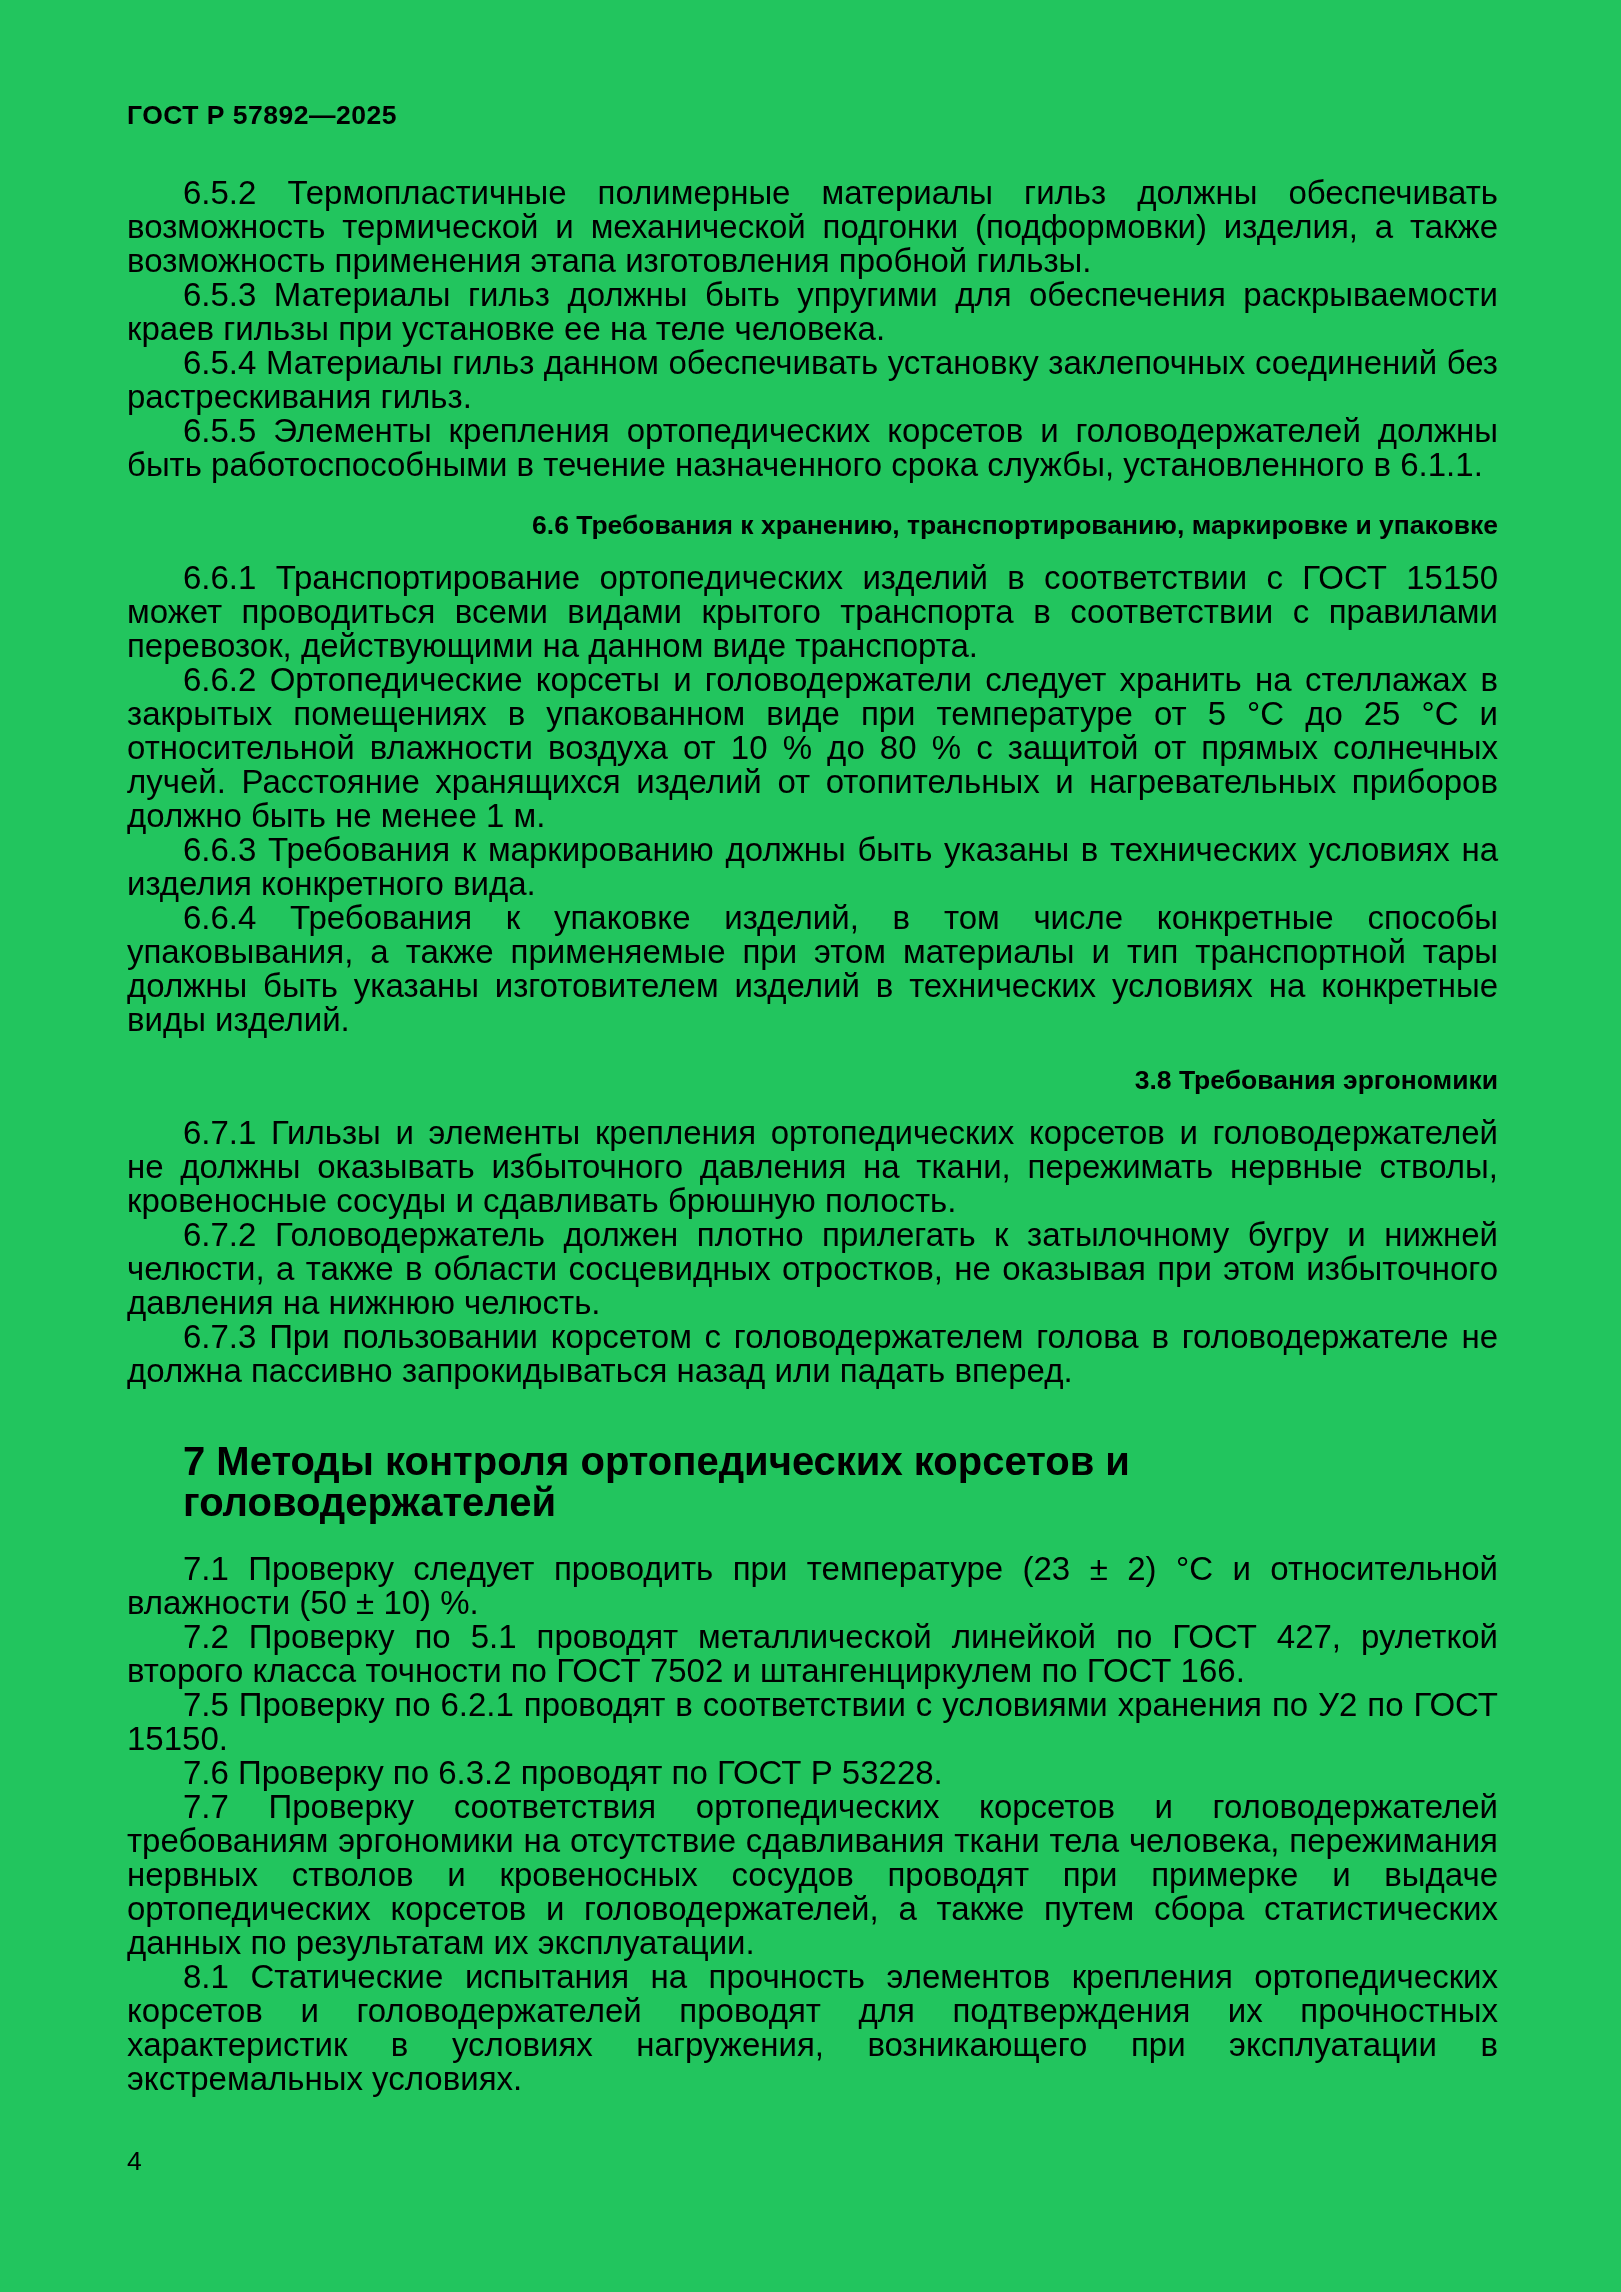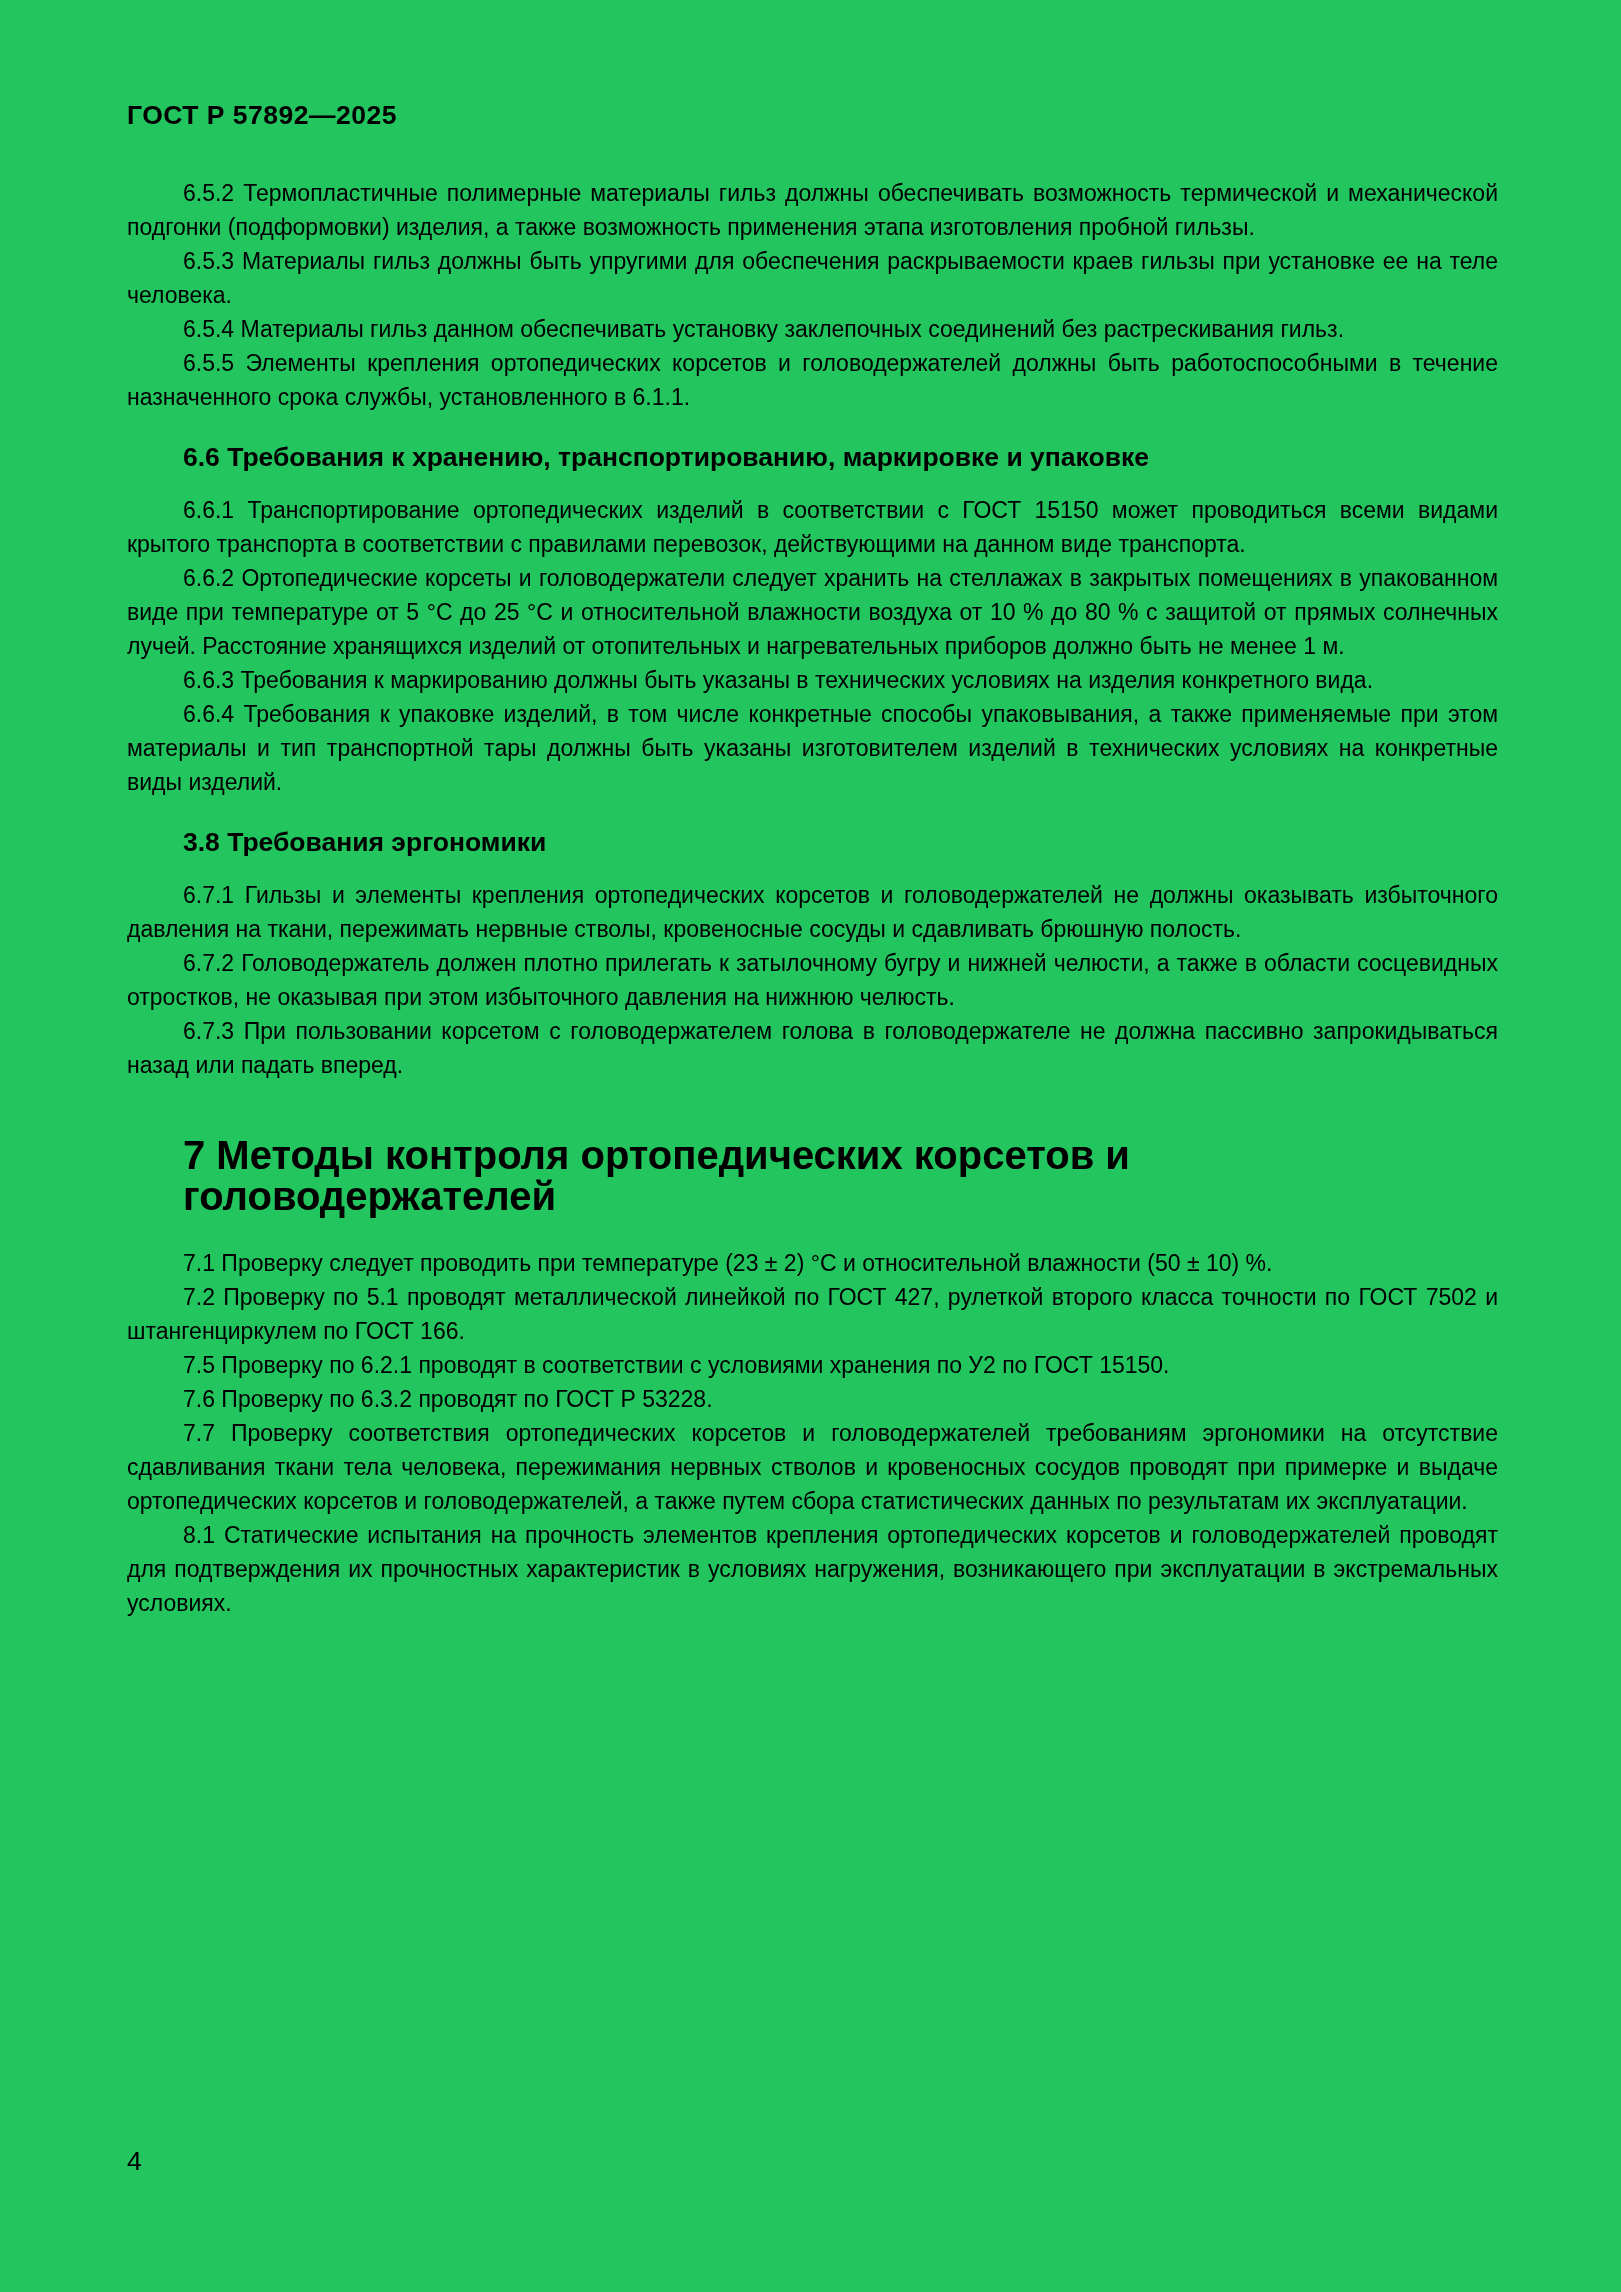--- a/index.html
+++ b/index.html
@@ -17,31 +17,31 @@
     font-family: "Liberation Sans", sans-serif;
     padding: 100px 123px 0 127px;
   }
   .doc-header {
     font-size: 26.5px;
     font-weight: bold;
     letter-spacing: 0.5px;
     margin-bottom: 45px;
   }
   .content p {
-    font-size: 23px;
+    font-size: 33px;
     line-height: 34px;
     text-align: justify;
     text-indent: 56px;
     margin: 0;
   }
   .content h3 {
     font-size: 26.5px;
     line-height: 34px;
     font-weight: bold;
-    text-align: left;
+    text-align: right;
     margin: 25.5px 0 19.6px 0;
     padding-left: 56px;
   }
   .content h2 {
     font-size: 40px;
     line-height: 41px;
     font-weight: bold;
     text-align: left;
     margin: 53px 0 29px 0;
     padding-left: 56px;

